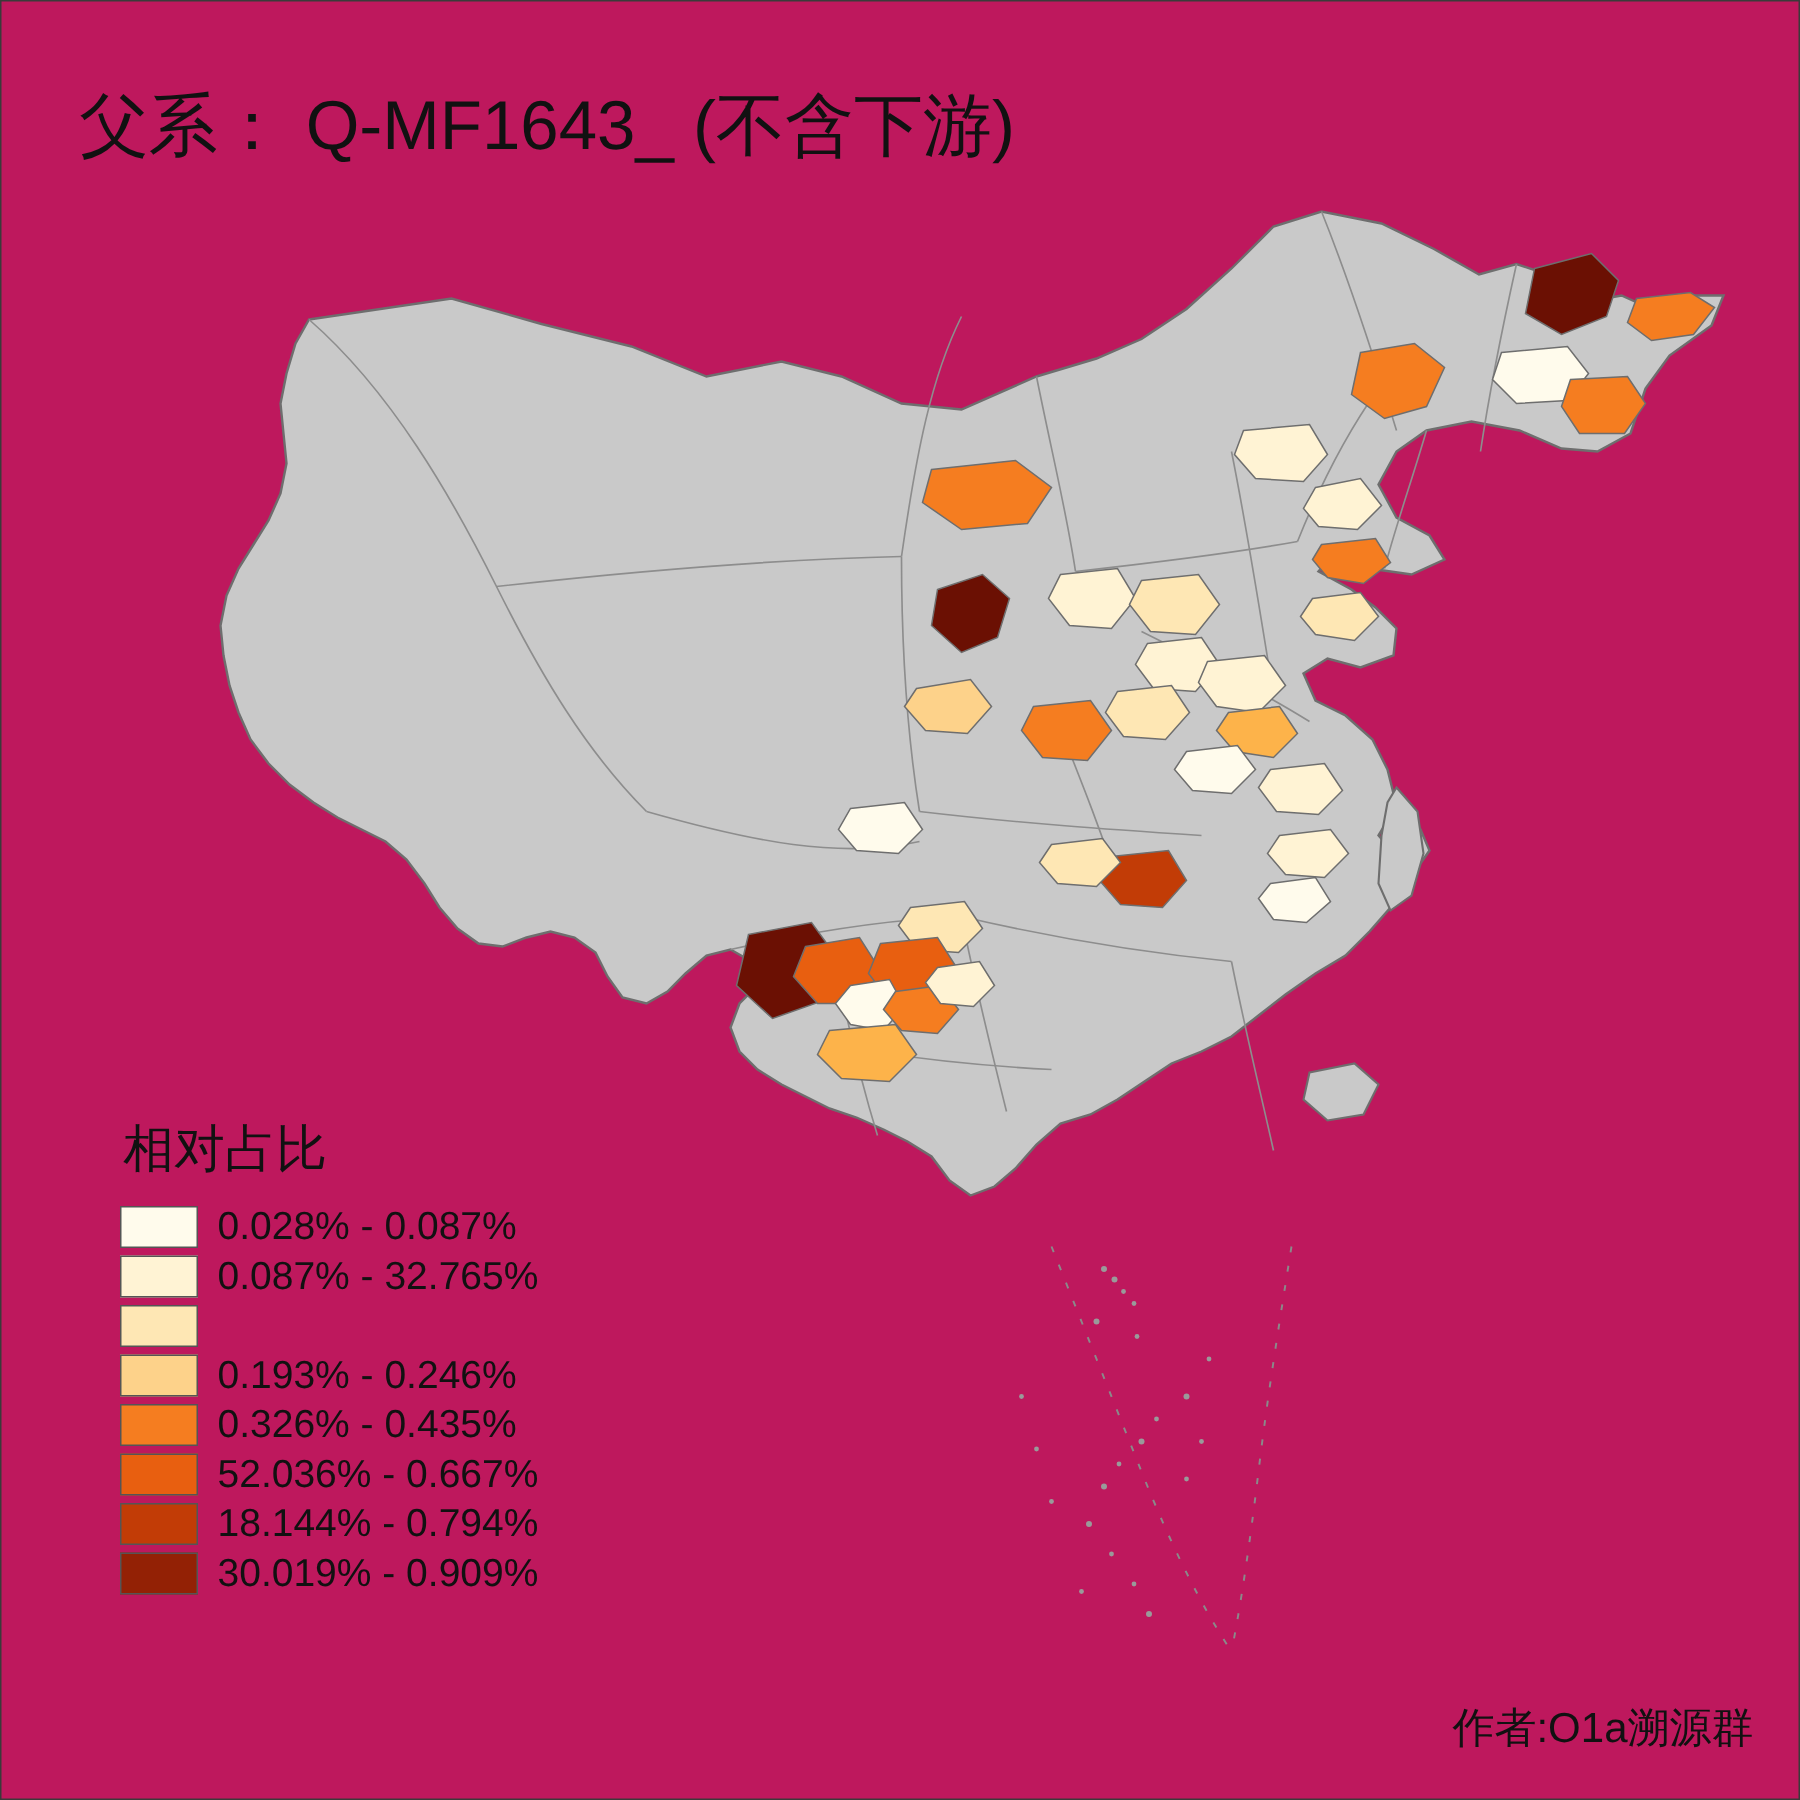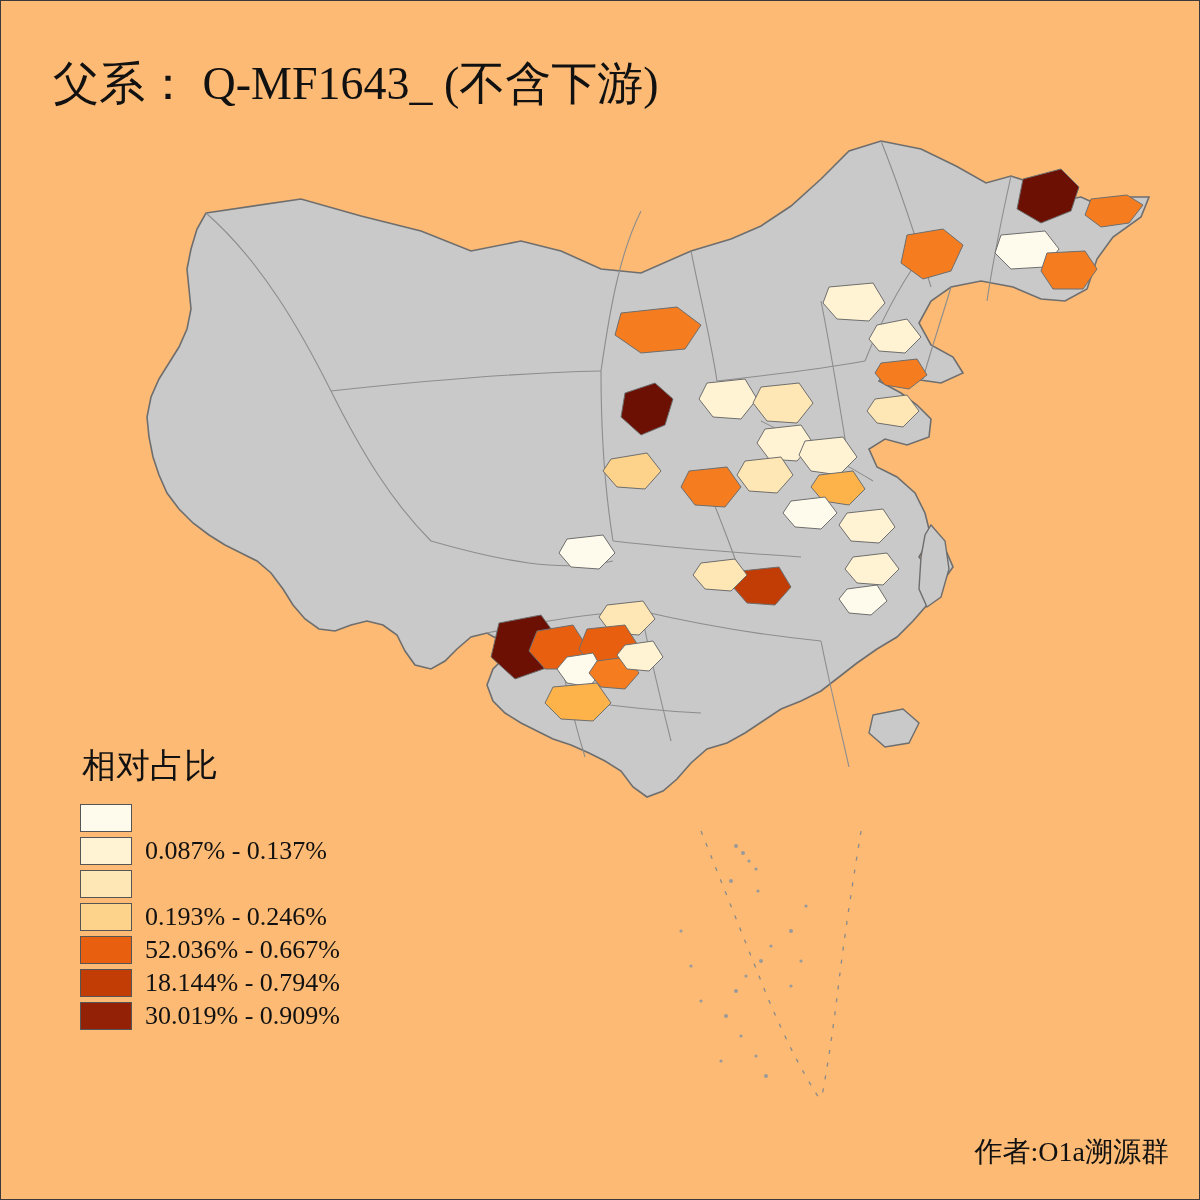--- a/index.html
+++ b/index.html
@@ -4,25 +4,25 @@
 <style>
   html, body {
     margin: 0;
     padding: 0;
     background: #ffffff;
   }
   #page {
     position: relative;
     width: 1200px;
     height: 1200px;
-    background: #fdba74;
+    background: #be185d;
     border: 1px solid #3a3a3a;
     box-sizing: border-box;
     overflow: hidden;
-    font-family: Liberation Serif, serif;
+    font-family: Liberation Sans, sans-serif;
   }
   #title {
     position: absolute;
     left: 52px;
     top: 52px;
     font-size: 46px;
     color: #111111;
     white-space: nowrap;
     letter-spacing: 0px;
   }
@@ -200,33 +200,38 @@
         <path fill="#fff3d4" d="M624,644 L652,640 L662,656 L648,670 L626,668 L616,654 Z"></path>
       </g>
     </svg>
   </div>
 
   <div id="legend">
     <div id="legend-title">相对占比</div>
 
     <div class="legend-row">
       <span class="legend-swatch" style="background:#fffbec"></span>
+      <span class="legend-label">0.028% - 0.087%</span>
     </div>
     <div class="legend-row">
       <span class="legend-swatch" style="background:#fff3d4"></span>
-      <span class="legend-label">0.087% - 0.137%</span>
+      <span class="legend-label">0.087% - 32.765%</span>
     </div>
     <div class="legend-row">
       <span class="legend-swatch" style="background:#fee7b4"></span>
     </div>
     <div class="legend-row">
       <span class="legend-swatch" style="background:#fdd28a"></span>
       <span class="legend-label">0.193% - 0.246%</span>
     </div>
     <div class="legend-row">
+      <span class="legend-swatch" style="background:#f57d20"></span>
+      <span class="legend-label">0.326% - 0.435%</span>
+    </div>
+    <div class="legend-row">
       <span class="legend-swatch" style="background:#e85f10"></span>
       <span class="legend-label">52.036% - 0.667%</span>
     </div>
     <div class="legend-row">
       <span class="legend-swatch" style="background:#c23c06"></span>
       <span class="legend-label">18.144% - 0.794%</span>
     </div>
     <div class="legend-row">
       <span class="legend-swatch" style="background:#932105"></span>
       <span class="legend-label">30.019% - 0.909%</span>

